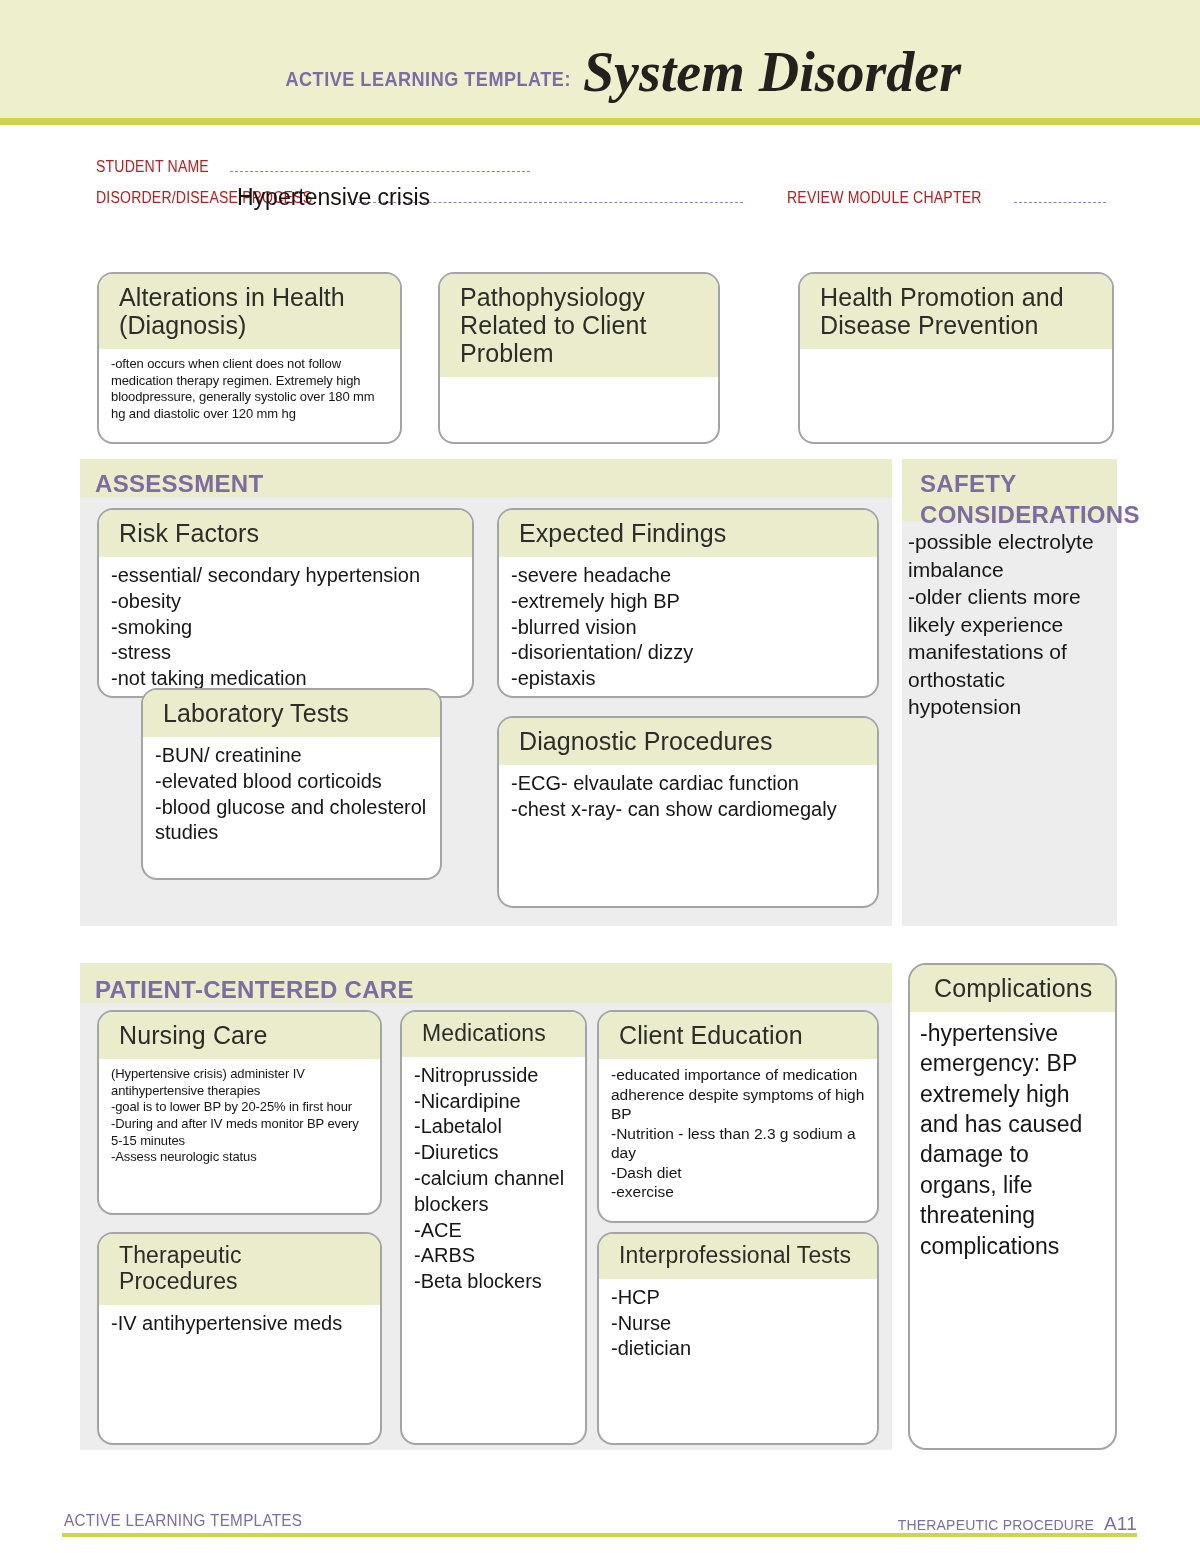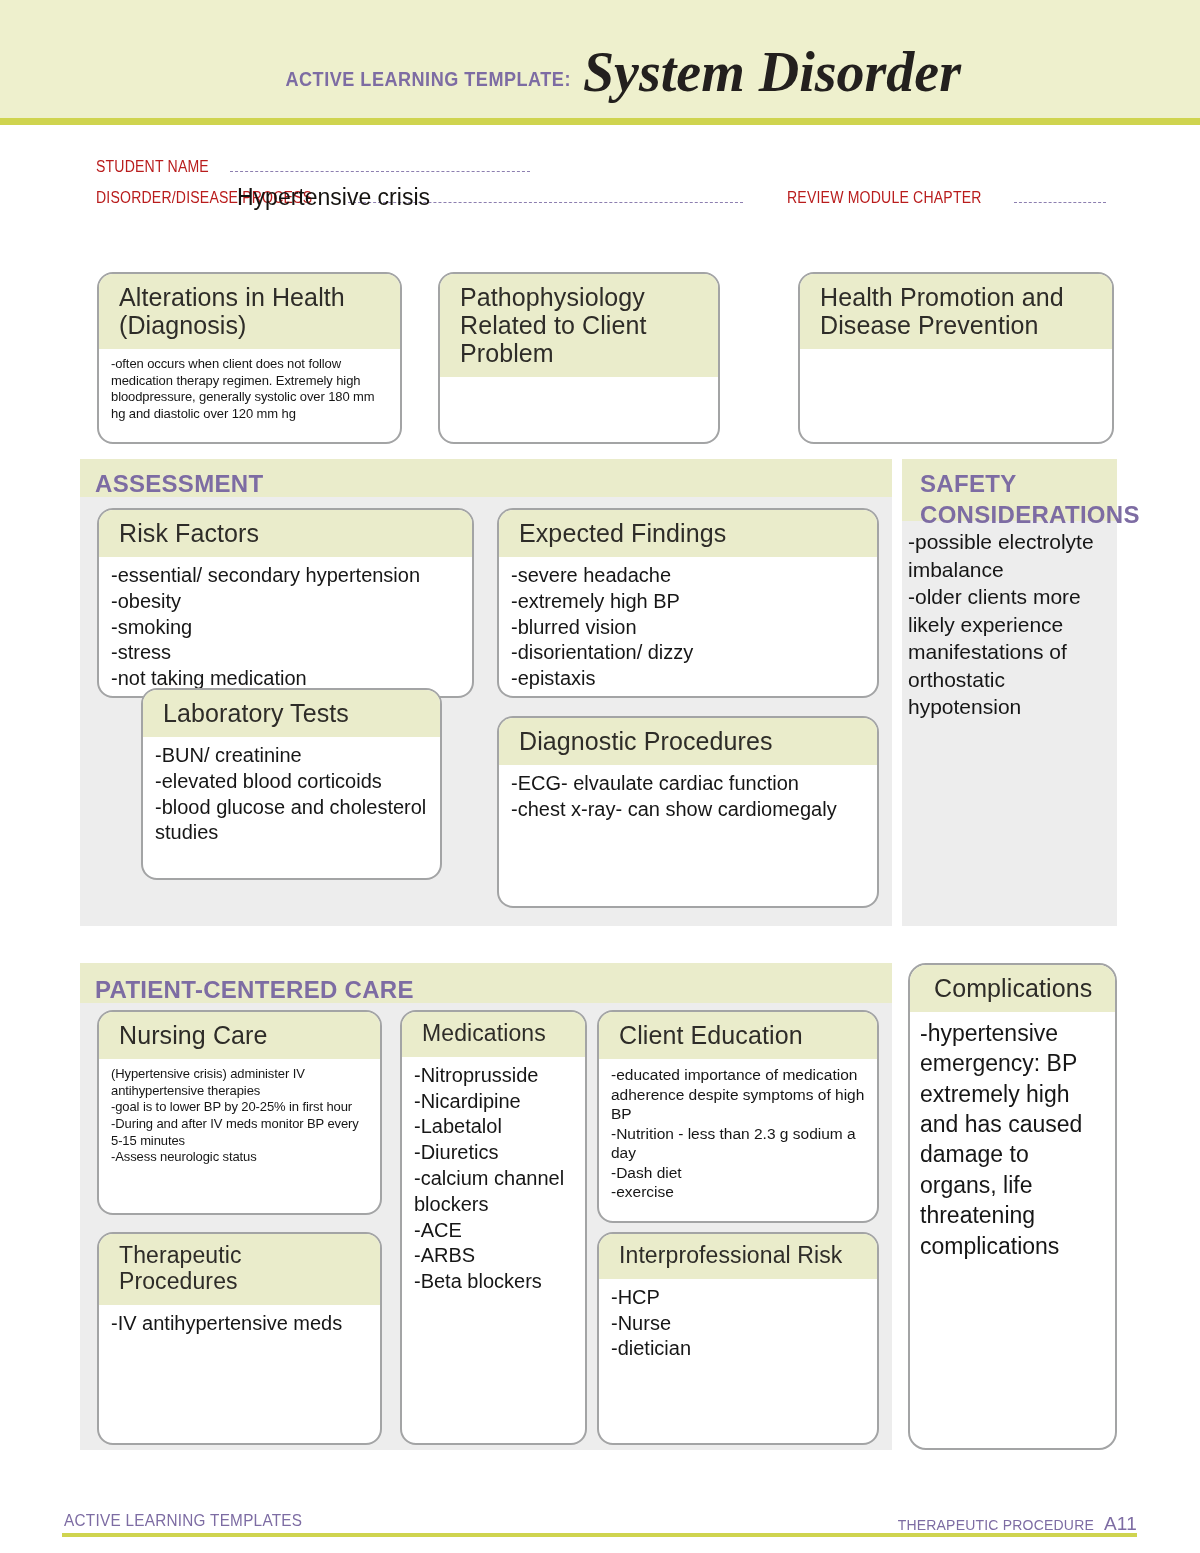--- a/index.html
+++ b/index.html
@@ -361,21 +361,21 @@
 -Dash diet
 -exercise</div>
 </div>
 
 <div class="card" id="box-therapeutic">
   <div class="card-head small">Therapeutic Procedures</div>
   <div class="card-body">-IV antihypertensive meds</div>
 </div>
 
 <div class="card" id="box-interprof">
-  <div class="card-head small">Interprofessional Risk</div>
+  <div class="card-head small">Interprofessional Tests</div>
   <div class="card-body">-HCP
 -Nurse
 -dietician</div>
 </div>
 
 <div class="card" id="box-complications">
   <div class="card-head">Complications</div>
   <div class="card-body">-hypertensive emergency: BP extremely high and has caused damage to organs, life threatening complications</div>
 </div>
 

